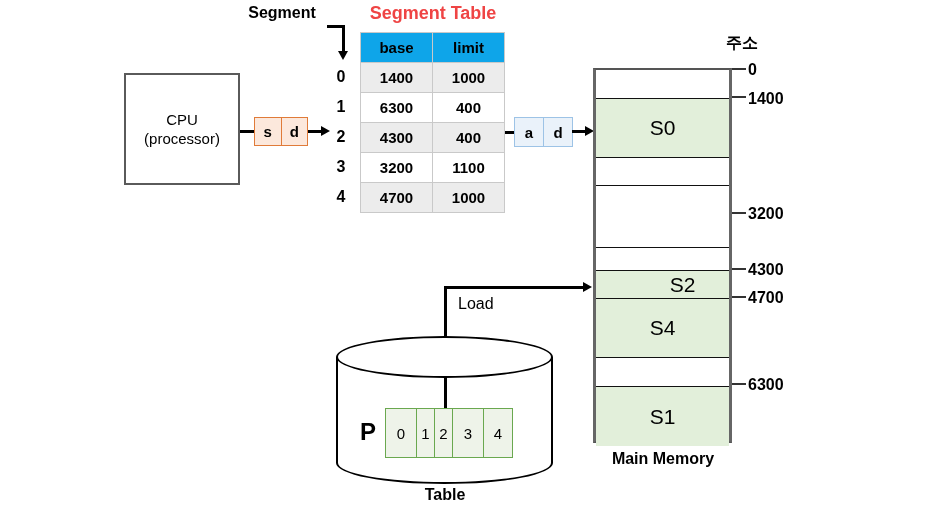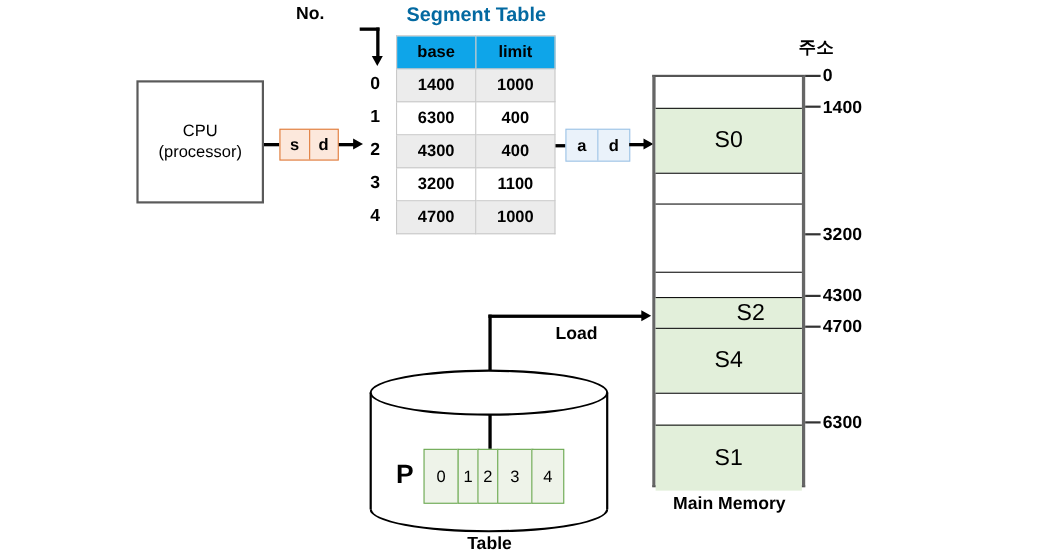--- a/index.html
+++ b/index.html
@@ -24,21 +24,21 @@
   #ad-box{left:514px;top:117px;width:59px;height:30px;border:1.5px solid #9dc3e6;
           background:#eaf2fa;box-sizing:border-box;display:flex;}
   #ad-box .cell{flex:1;display:flex;align-items:center;justify-content:center;
                 font-size:15px;font-weight:700;}
   #ad-box .cell+.cell{border-left:1.5px solid #9dc3e6;}
 
   
   #segno-label{left:232px;top:2px;width:100px;text-align:center;font-size:16px;
                font-weight:700;line-height:21px;}
   #segtable-title{left:358px;top:3px;width:150px;text-align:center;font-size:18px;
-                  font-weight:700;color:#0369a1;}
+                  font-weight:700;color:#ef4444;}
 
   
   #seg-table{left:360px;top:32px;width:145px;border-collapse:collapse;}
   #seg-table td,#seg-table th{border:1px solid #c9c9c9;height:30px;width:50%;
         text-align:center;font-size:15px;font-weight:700;padding:0;box-sizing:border-box;}
   #seg-table th{font-weight:700;background:#0ea5e9;}
   #seg-table tr.alt td{background:#ececec;}
   #seg-index{left:330px;top:62px;width:22px;}
   #seg-index div{height:30px;line-height:30px;text-align:center;font-size:16px;font-weight:700;}
 
@@ -75,21 +75,21 @@
         margin-left:-1.5px;}
   #disk-blocks .blk:first-child{margin-left:0;}
 
   
   .ln{position:absolute;background:#000;}
   .arrowhead{position:absolute;width:0;height:0;}
   .ah-right{border-top:5px solid transparent;border-bottom:5px solid transparent;
             border-left:9px solid #000;}
   .ah-down{border-left:5px solid transparent;border-right:5px solid transparent;
            border-top:9px solid #000;}
-  #load-label{left:458px;top:295px;font-size:16px;font-weight:700;margin-left:47px;}
+  #load-label{left:458px;top:295px;font-size:16px;font-weight:400;}
 </style>
 </head>
 <body>
 
 <div class="abs" id="cpu-box"></div>
 <div class="abs" id="cpu-label">
   <div>CPU</div>
   <div>(processor)</div>
 </div>
 
@@ -97,21 +97,21 @@
 
 <div class="abs" id="sd-box">
   <div class="cell">s</div>
   <div class="cell">d</div>
 </div>
 
 <div class="ln abs" style="left:308px;top:130px;width:14px;height:2.5px;"></div>
 <div class="arrowhead ah-right abs" style="left:321px;top:126px;"></div>
 
 <div class="abs" id="segno-label">
-  <div>No.</div>
+  <div>Segment</div>
 </div>
 <div class="ln abs" style="left:327px;top:25px;width:18px;height:2.5px;"></div>
 <div class="ln abs" style="left:342px;top:25px;width:2.5px;height:28px;"></div>
 <div class="arrowhead ah-down abs" style="left:338px;top:51px;"></div>
 
 <div class="abs" id="segtable-title">Segment Table</div>
 
 <div class="abs" id="seg-index">
   <div>0</div>
   <div>1</div>

